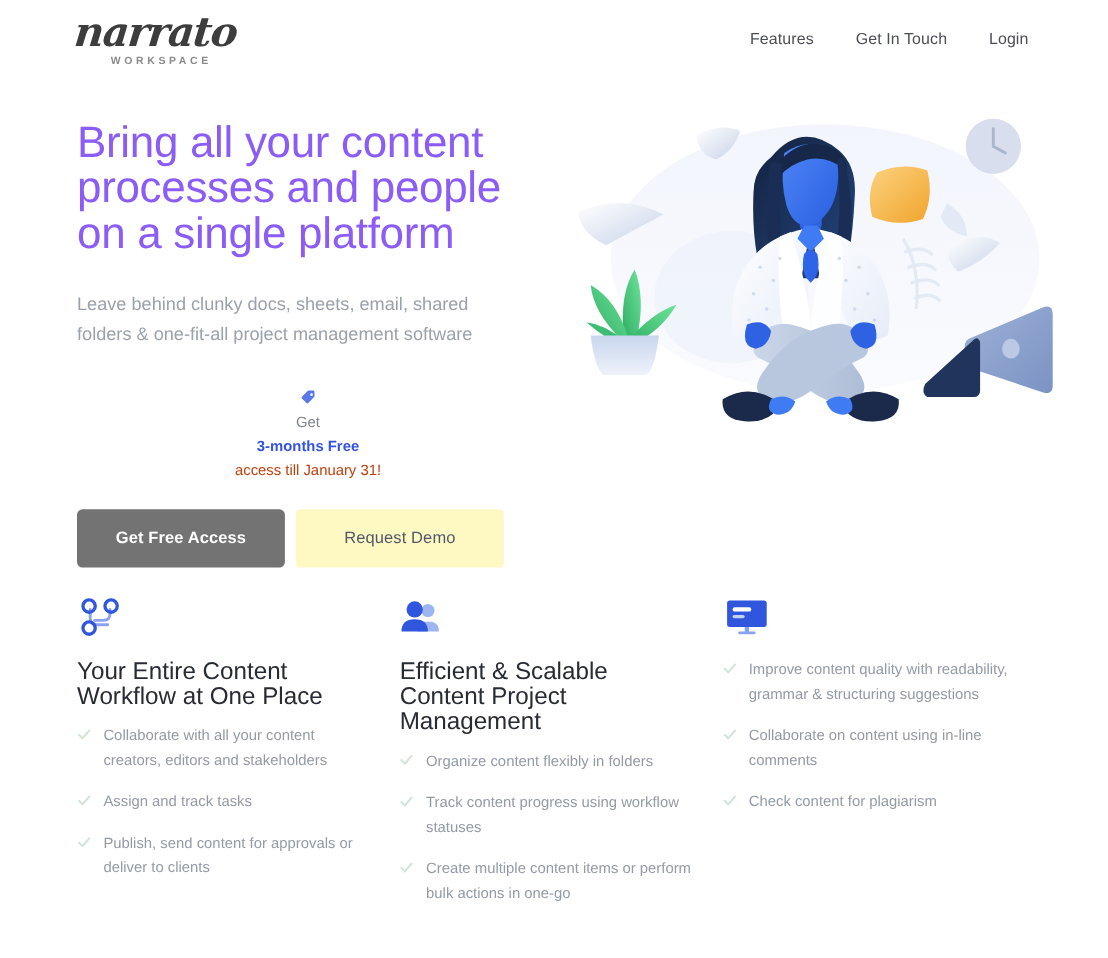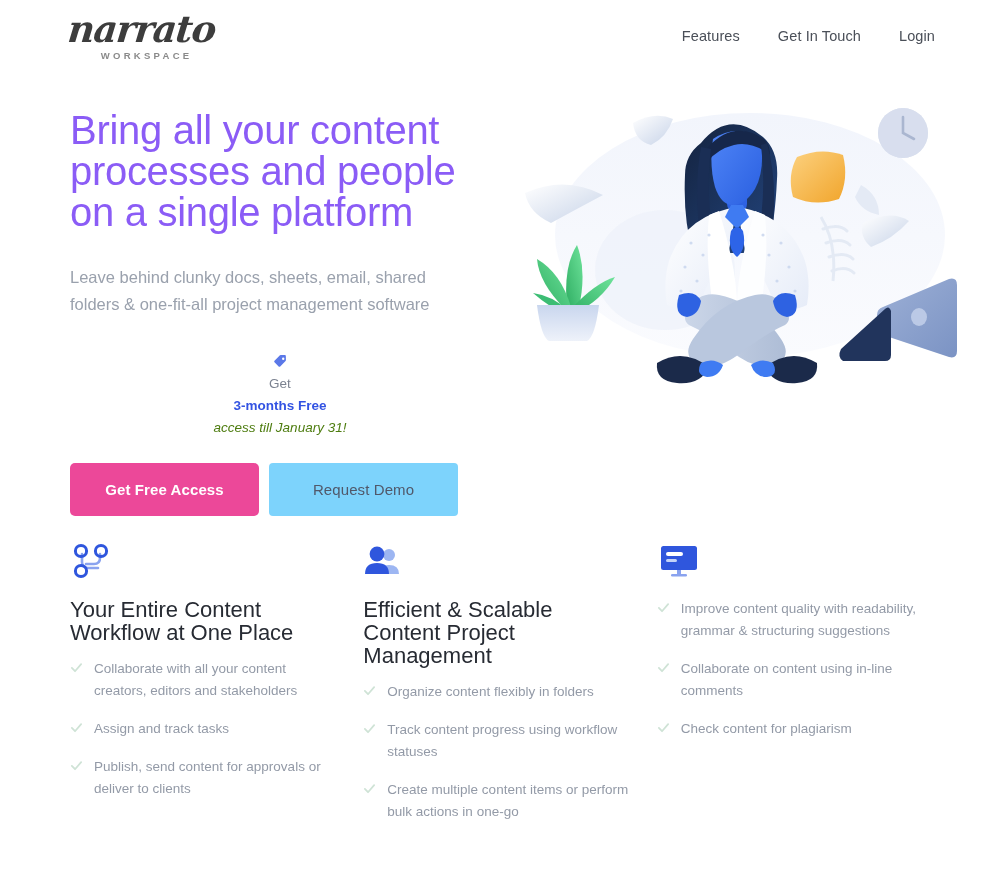--- a/index.html
+++ b/index.html
@@ -97,43 +97,43 @@
     display: flex;
     align-items: center;
     gap: 7px;
     font-size: 13.5px;
     color: #7b8290;
     flex-direction: column;
   }
   .promo .tag-icon { display: block; }
   .promo b { color: #3353e2; font-weight: 700; }
   .promo .pre { color: #7b8290; }
-  .promo .post { color: #4d7c0f; font-style: italic; }
+  .promo .post { color: #c2410c; }
 
   .cta-row {
     margin-top: 28px;
     display: flex;
     align-items: stretch;
     gap: 10px;
   }
   .btn-primary {
-    background: #ec4899;
+    background: #737373;
     color: #ffffff;
     border: none;
     border-radius: 5px;
     width: 189px;
     height: 53px;
     font-size: 15px;
     font-weight: 700;
     letter-spacing: .1px;
     cursor: pointer;
     font-family: "Liberation Sans", sans-serif;
   }
   .btn-secondary {
-    background: #7dd3fc;
+    background: #fef9c3;
     color: #50586a;
     border: none;
     border-radius: 4px;
     width: 189px;
     height: 53px;
     font-size: 15px;
     font-weight: 400;
     letter-spacing: .1px;
     cursor: pointer;
     font-family: "Liberation Sans", sans-serif;

